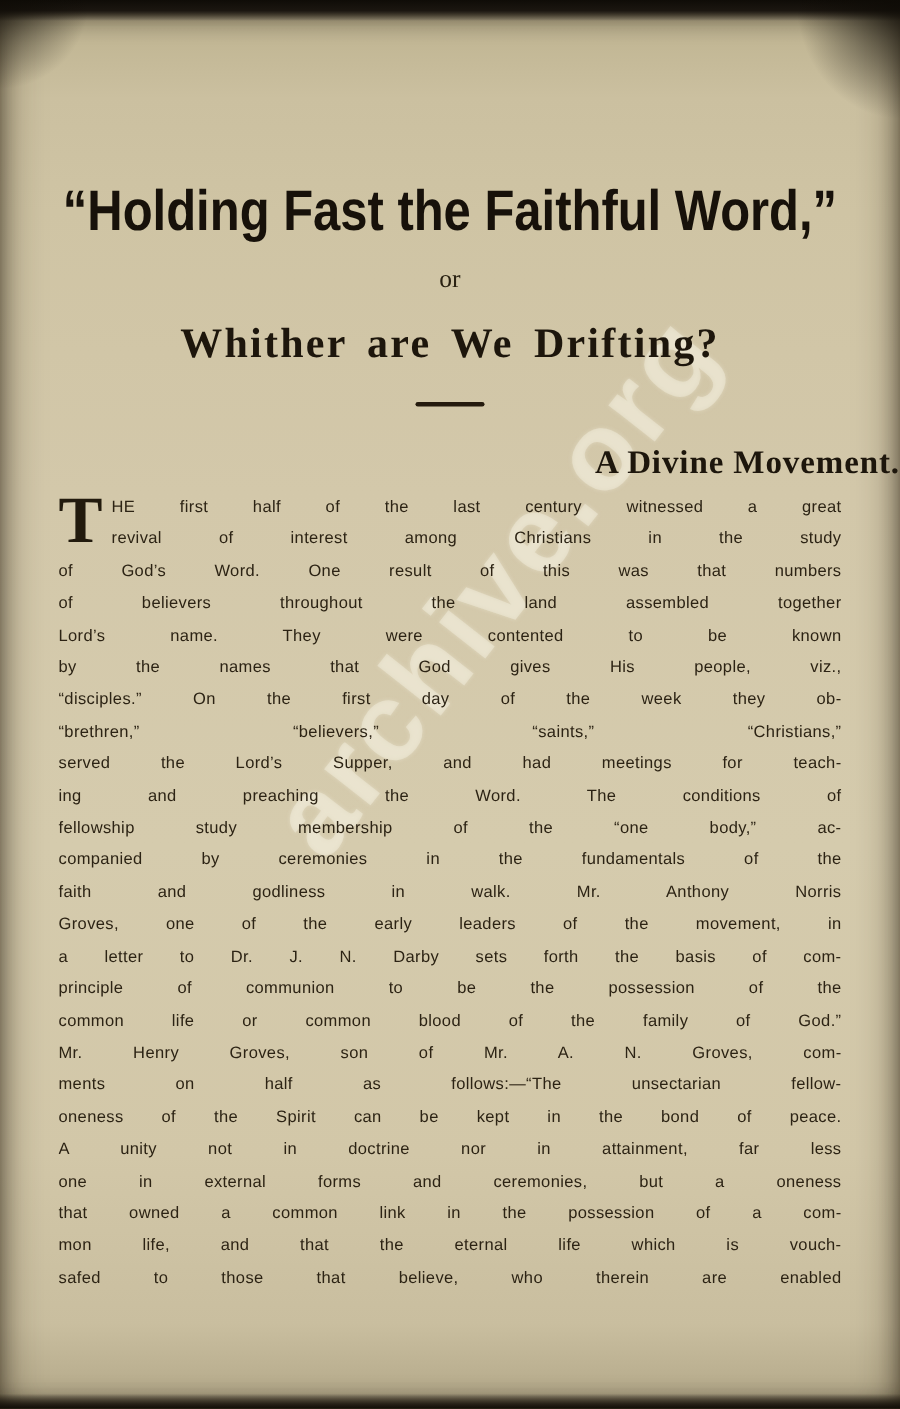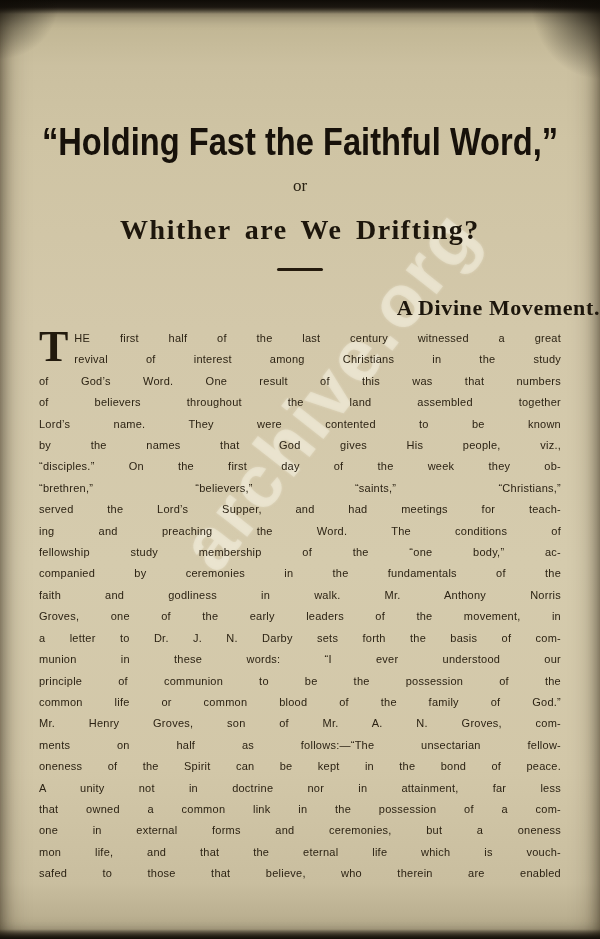--- a/index.html
+++ b/index.html
@@ -181,29 +181,28 @@
         <div class="line">by the names that God gives His people, viz.,</div>
         <div class="line">“disciples.”  On the first day of the week they ob-</div>
         <div class="line">“brethren,” “believers,” “saints,” “Christians,”</div>
         <div class="line">served the Lord’s Supper, and had meetings for teach-</div>
         <div class="line">ing and preaching the Word.  The conditions of</div>
         <div class="line">fellowship study membership of the “one body,” ac-</div>
         <div class="line">companied by ceremonies in the fundamentals of the</div>
         <div class="line">faith and godliness in walk.  Mr. Anthony Norris</div>
         <div class="line">Groves, one of the early leaders of the movement, in</div>
         <div class="line">a letter to Dr. J. N. Darby sets forth the basis of com-</div>
-        <div class="line">munion in these words: “I ever understood our</div>
         <div class="line">principle of communion to be the possession of the</div>
         <div class="line">common life or common blood of the family of God.”</div>
         <div class="line">Mr. Henry Groves, son of Mr. A. N. Groves, com-</div>
         <div class="line">ments on half as follows:—“The unsectarian fellow-</div>
         <div class="line">oneness of the Spirit can be kept in the bond of peace.</div>
         <div class="line">A unity not in doctrine nor in attainment, far less</div>
+        <div class="line">one in external forms and ceremonies, but a oneness</div>
         <div class="line">that owned a common link in the possession of a com-</div>
-        <div class="line">one in external forms and ceremonies, but a oneness</div>
         <div class="line">mon life, and that the eternal life which is vouch-</div>
         <div class="line">safed to those that believe, who therein are enabled</div>
       </div>
   </div>
 
   <div class="edge-top"></div>
   <div class="edge-bottom"></div>
   <div class="corner-tr"></div>
   <div class="corner-tl"></div>
 

